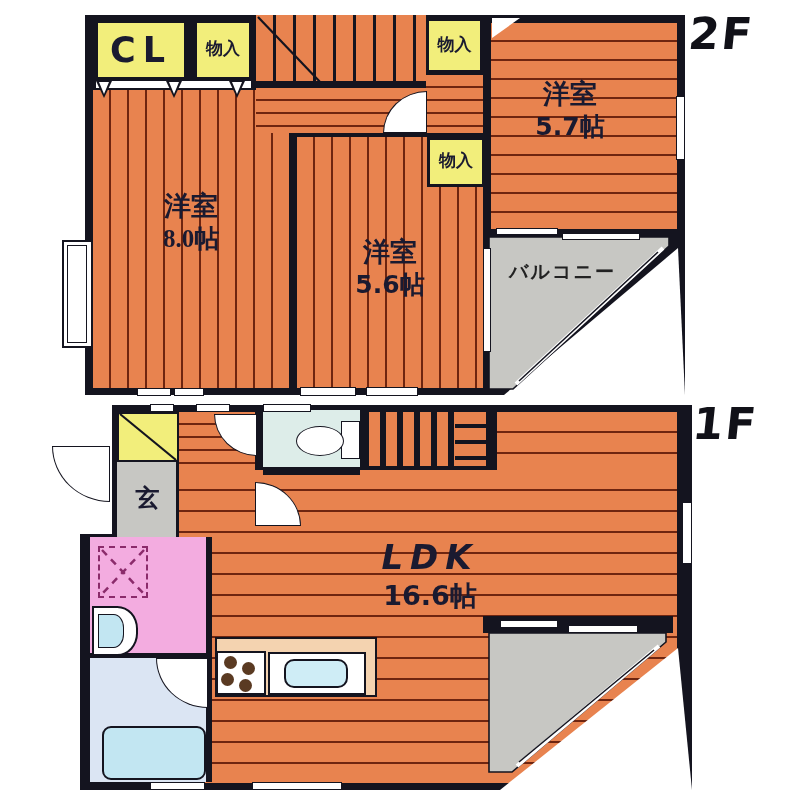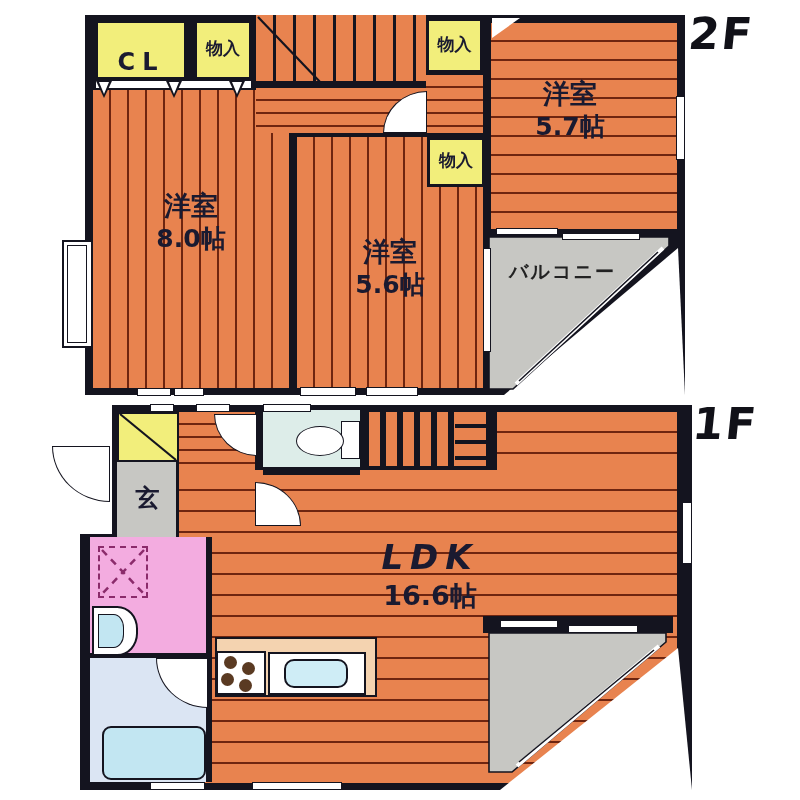--- a/index.html
+++ b/index.html
@@ -137,27 +137,27 @@
 
 <div class="abs win" style="left:150px;top:404px;width:24px;height:8px;"></div>
 <div class="abs win" style="left:196px;top:404px;width:34px;height:8px;"></div>
 <div class="abs win" style="left:263px;top:404px;width:48px;height:8px;"></div>
 <div class="abs win" style="left:682px;top:502px;width:10px;height:62px;"></div>
 <div class="abs win" style="left:500px;top:620px;width:58px;height:8px;"></div>
 <div class="abs win" style="left:568px;top:625px;width:70px;height:8px;"></div>
 <div class="abs win" style="left:150px;top:782px;width:55px;height:8px;"></div>
 <div class="abs win" style="left:252px;top:782px;width:90px;height:8px;"></div>
 
-<div class="abs lbl" style="left:97px;top:32px;width:88px;font-size:24px;letter-spacing:7px;margin-top:18px;">CL</div>
+<div class="abs lbl" style="left:97px;top:32px;width:88px;font-size:35px;letter-spacing:7px;">CL</div>
 <div class="abs lbl" style="left:195px;top:40px;width:56px;font-size:17px;">物入</div>
 <div class="abs lbl" style="left:427px;top:36px;width:55px;font-size:17px;">物入</div>
 <div class="abs lbl" style="left:428px;top:152px;width:56px;font-size:17px;">物入</div>
 
 <div class="abs lbl" style="left:131px;top:192px;width:120px;font-size:27px;">洋室</div>
-<div class="abs lbl" style="left:131px;top:226px;width:120px;font-size:25px;">8.0帖</div>
+<div class="abs lbl" style="left:131px;top:226px;width:120px;font-size:25px;font-family:Liberation Serif, serif;">8.0帖</div>
 <div class="abs lbl" style="left:330px;top:238px;width:120px;font-size:27px;">洋室</div>
 <div class="abs lbl" style="left:330px;top:272px;width:120px;font-size:25px;">5.6帖</div>
 <div class="abs lbl" style="left:505px;top:80px;width:130px;font-size:27px;">洋室</div>
 <div class="abs lbl" style="left:505px;top:114px;width:130px;font-size:25px;">5.7帖</div>
 <div class="abs lbl" style="left:490px;top:262px;width:145px;font-size:19px;letter-spacing:2px;color:#222;">バルコニー</div>
 
 <div class="abs lbl" style="left:120px;top:486px;width:55px;font-size:24px;">玄</div>
 <div class="abs lbl" style="left:350px;top:540px;width:160px;font-size:34px;letter-spacing:7px;font-style:italic;">LDK</div>
 <div class="abs lbl" style="left:350px;top:582px;width:160px;font-size:27px;">16.6帖</div>
 

